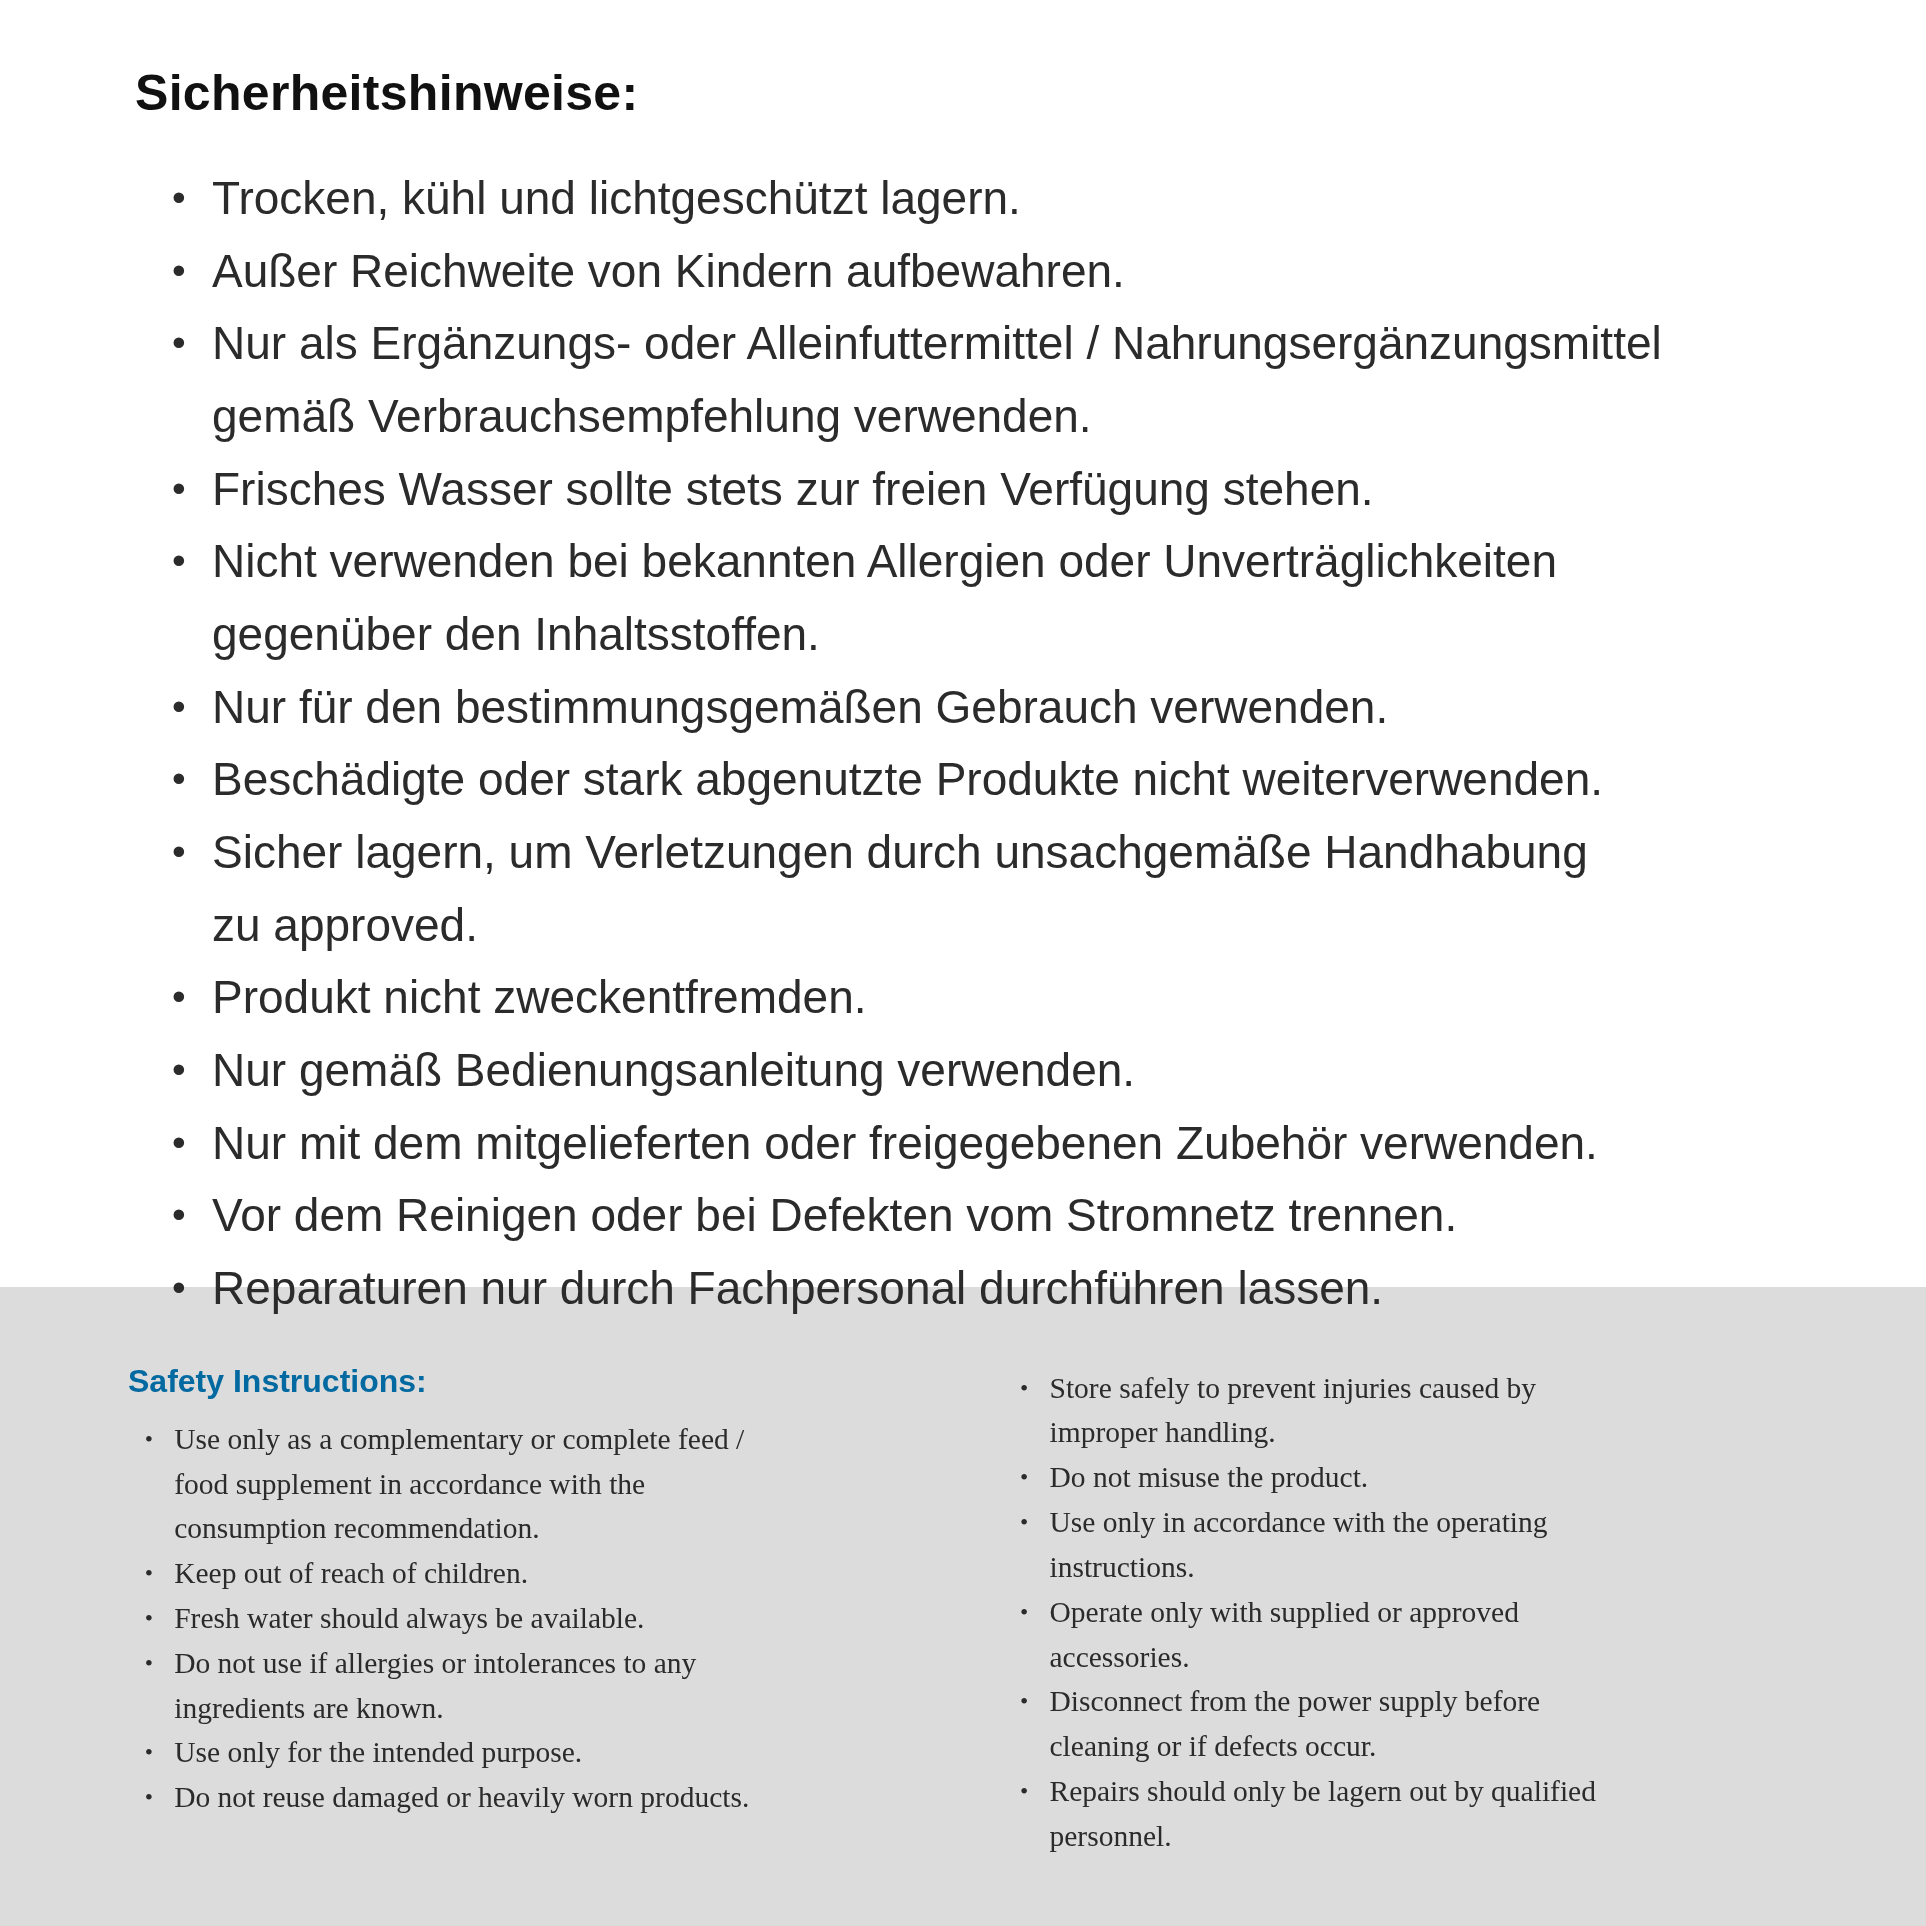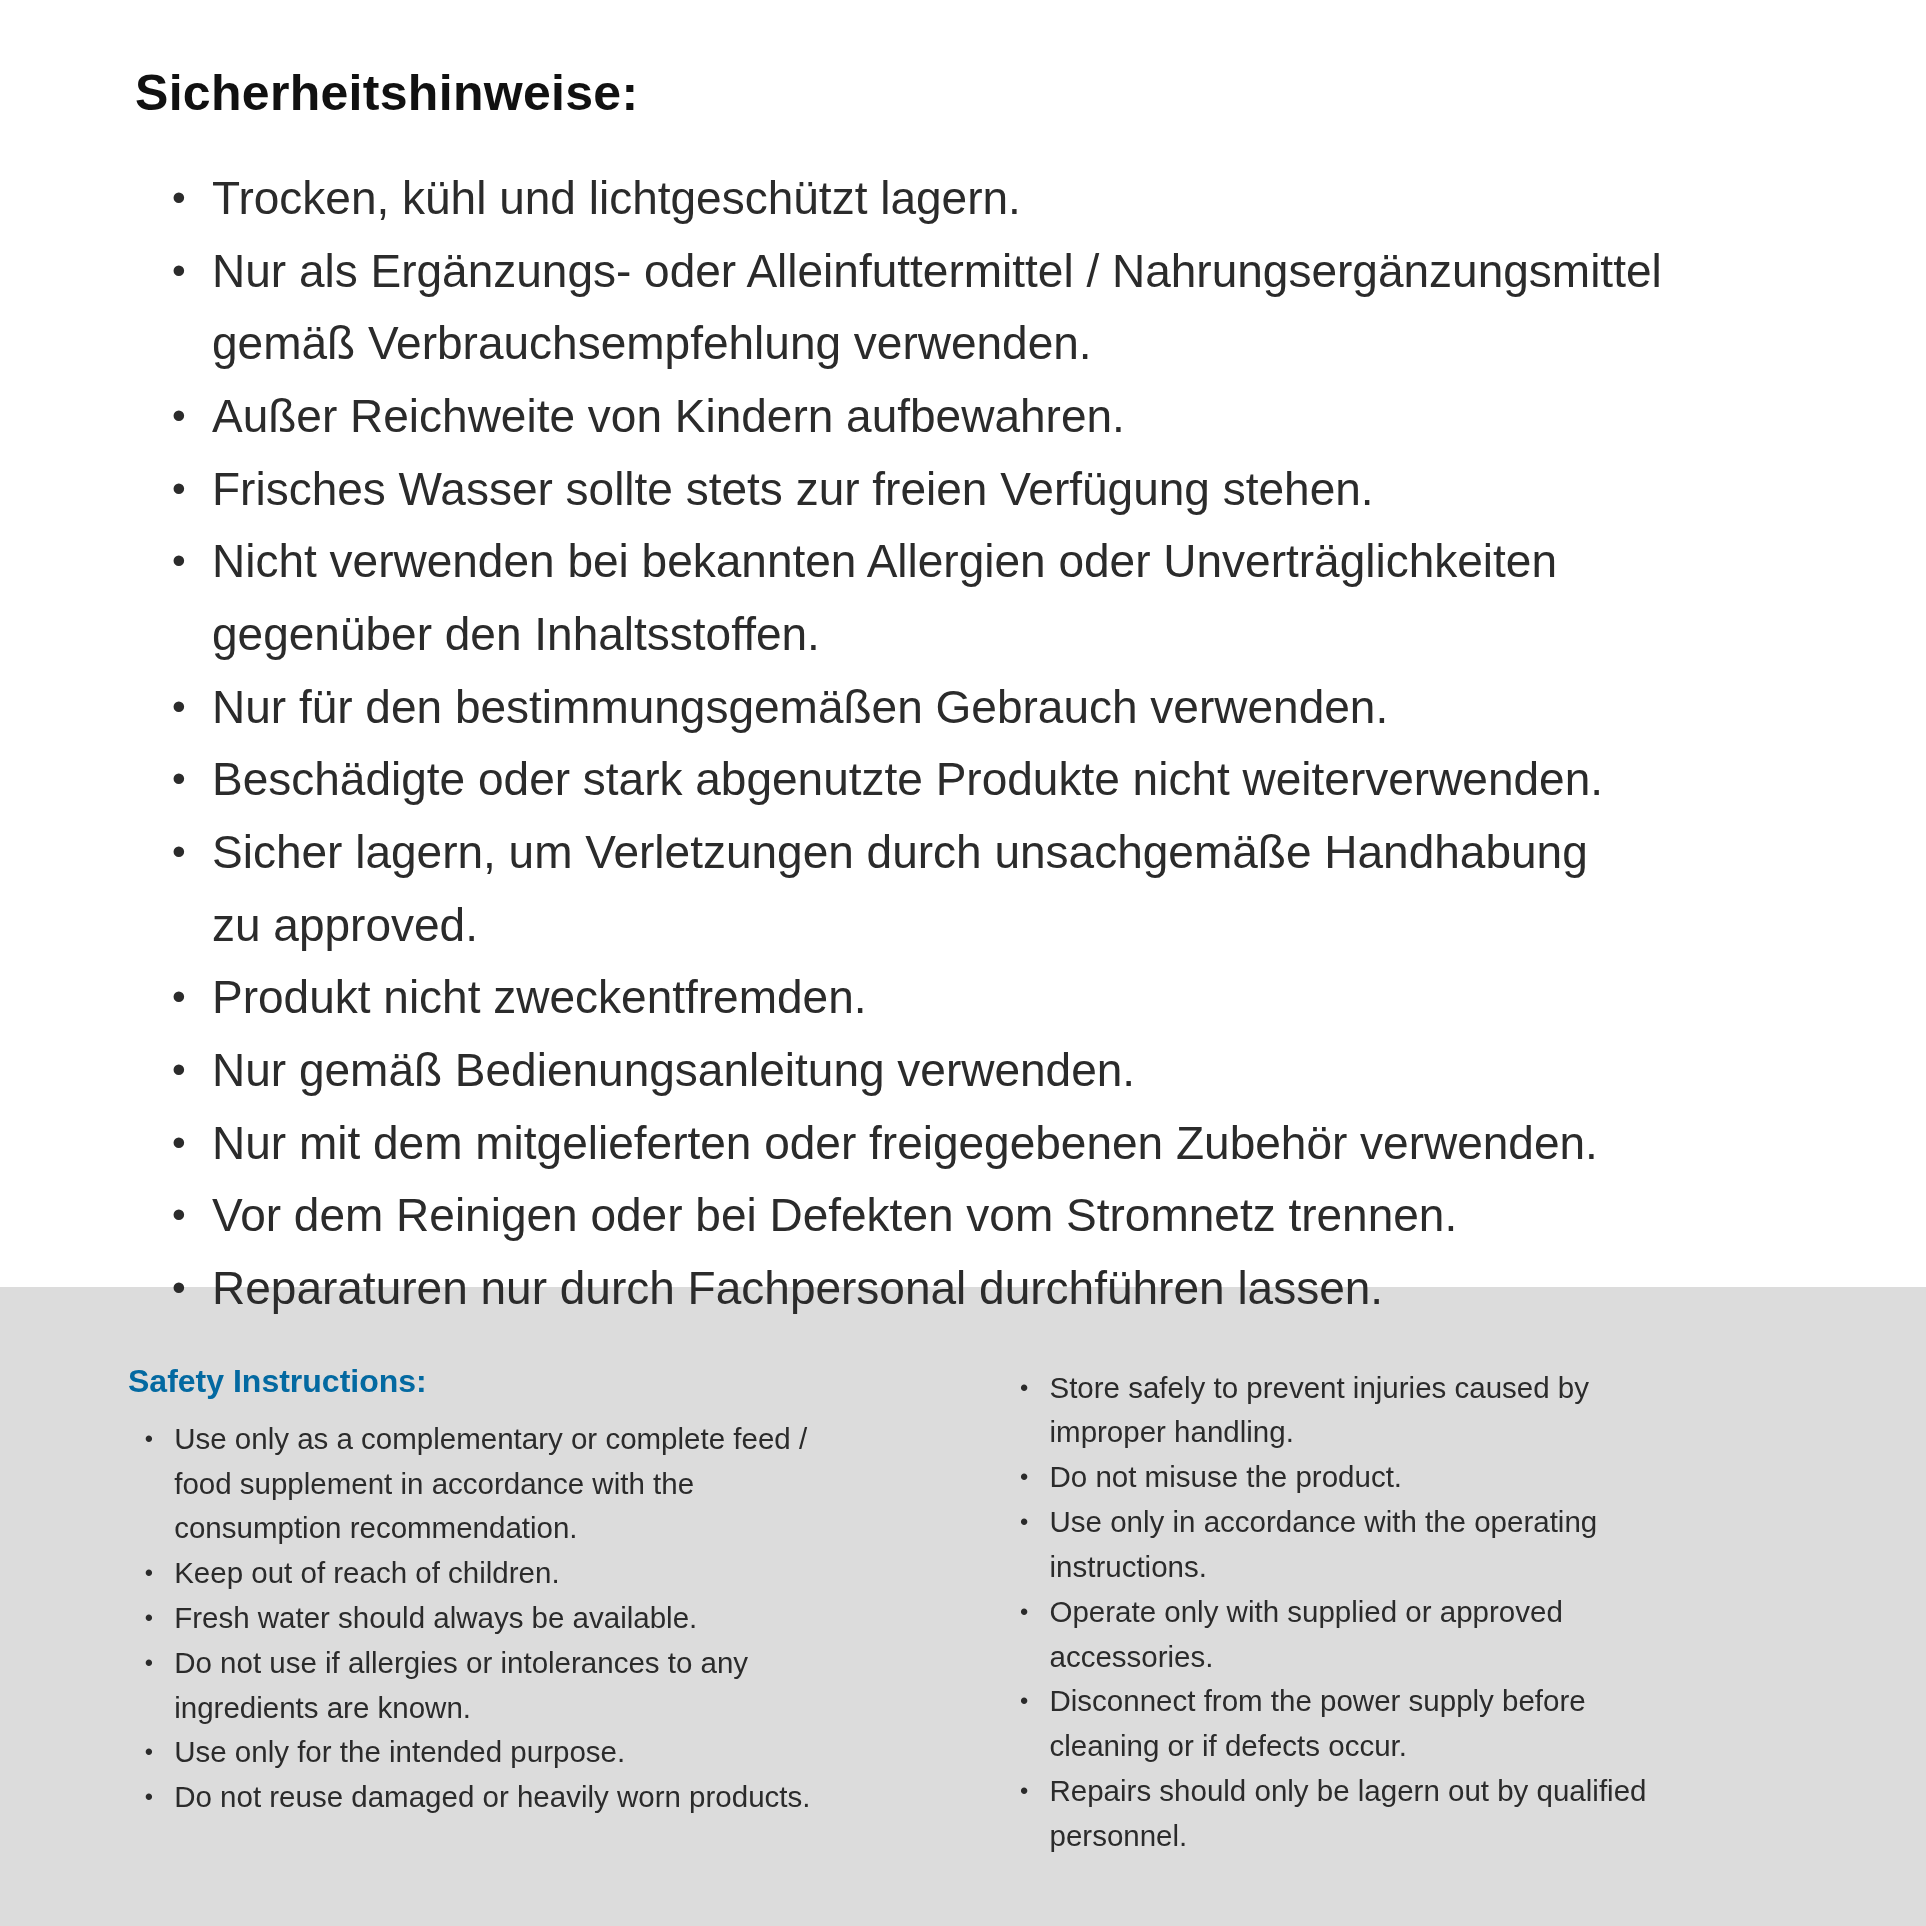--- a/index.html
+++ b/index.html
@@ -89,20 +89,21 @@
     font-weight: 700;
     color: #0369a1;
   }
   .english-section ul.bullets li {
     position: relative;
     font-size: 29.5px;
     line-height: 1.52;
     color: #2b2b2b;
     padding-left: 29.5px;
     white-space: pre-line;
+    font-family: Liberation Serif, serif;
   }
   .english-section .col-left ul.bullets {
     margin-left: 16.7px;
   }
   .english-section ul.bullets li::before {
     content: "\2022";
     position: absolute;
     left: 0;
     top: 0;
     font-size: 0.8em;
@@ -112,23 +113,23 @@
 </style>
 </head>
 <body>
 
 <div class="page">
 
   <section class="german-section">
     <h1 class="german-title">Sicherheitshinweise:</h1>
     <ul class="bullets">
         <li>Trocken, kühl und lichtgeschützt lagern.</li>
+        <li>Außer Reichweite von Kindern aufbewahren.</li>
         <li>Nur als Ergänzungs- oder Alleinfuttermittel / Nahrungsergänzungsmittel
 gemäß Verbrauchsempfehlung verwenden.</li>
-        <li>Außer Reichweite von Kindern aufbewahren.</li>
         <li>Frisches Wasser sollte stets zur freien Verfügung stehen.</li>
         <li>Nicht verwenden bei bekannten Allergien oder Unverträglichkeiten
 gegenüber den Inhaltsstoffen.</li>
         <li>Nur für den bestimmungsgemäßen Gebrauch verwenden.</li>
         <li>Beschädigte oder stark abgenutzte Produkte nicht weiterverwenden.</li>
         <li>Sicher lagern, um Verletzungen durch unsachgemäße Handhabung
 zu approved.</li>
         <li>Produkt nicht zweckentfremden.</li>
         <li>Nur gemäß Bedienungsanleitung verwenden.</li>
         <li>Nur mit dem mitgelieferten oder freigegebenen Zubehör verwenden.</li>

